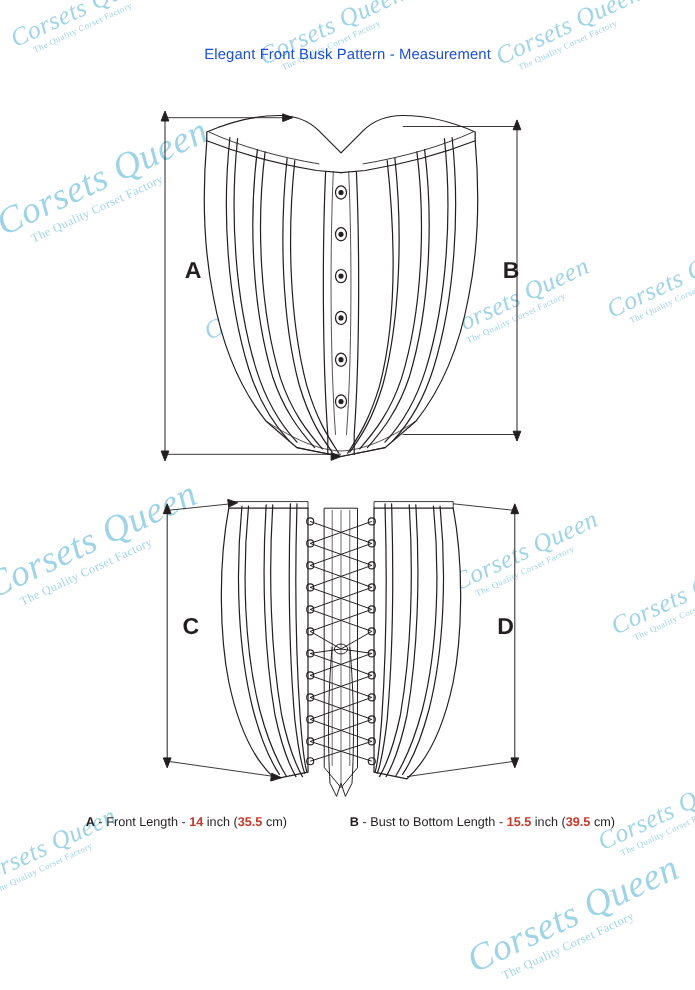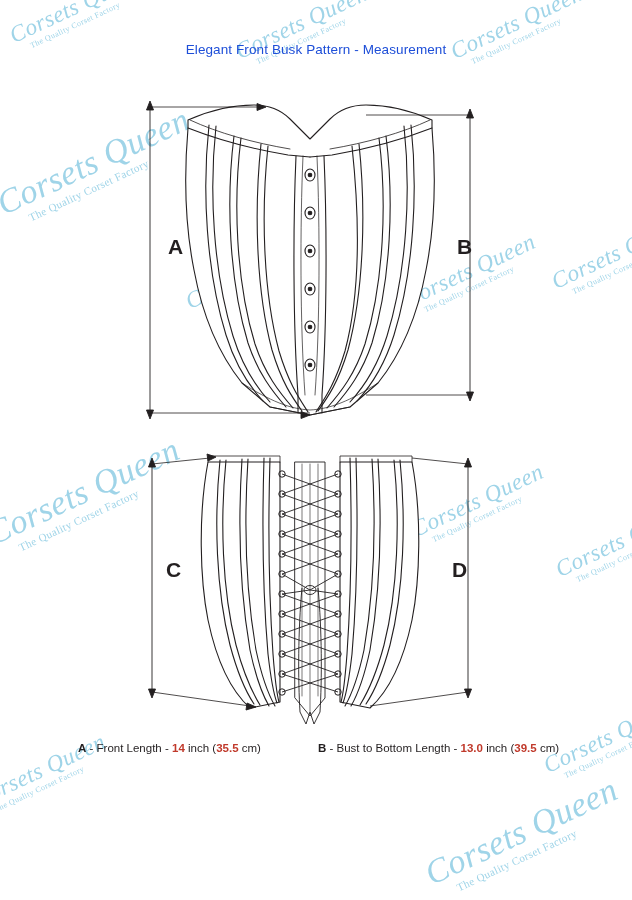--- a/index.html
+++ b/index.html
@@ -329,20 +329,20 @@
 
   <div class="lbl" style="left:166px; top:558px;">C</div>
   <div class="lbl" style="left:452px; top:558px;">D</div>
 
   <div id="legend">
     <div class="row">
       <div class="cell left">
         <span class="key">A</span><span class="plain"> - </span><span>Front Length</span><span class="plain"> - </span><span class="val">14</span><span class="plain">&nbsp;</span><span>inch</span><span class="plain"> (</span><span class="val">35.5</span><span class="plain">&nbsp;</span><span>cm</span><span class="plain">)</span>
       </div>
       <div class="cell right">
-        <span class="key">B</span><span class="plain"> - </span><span>Bust to Bottom Length</span><span class="plain"> - </span><span class="val">13.0</span><span class="plain">&nbsp;</span><span>inch</span><span class="plain"> (</span><span class="val">39.5</span><span class="plain">&nbsp;</span><span>cm</span><span class="plain">)</span>
+        <span class="key">B</span><span class="plain"> - </span><span>Bust to Bottom Length</span><span class="plain"> - </span><span class="val">15.5</span><span class="plain">&nbsp;</span><span>inch</span><span class="plain"> (</span><span class="val">39.5</span><span class="plain">&nbsp;</span><span>cm</span><span class="plain">)</span>
       </div>
     </div>
     <div class="row">
     </div>
   </div>
 
 </div>
 
 </body></html>

